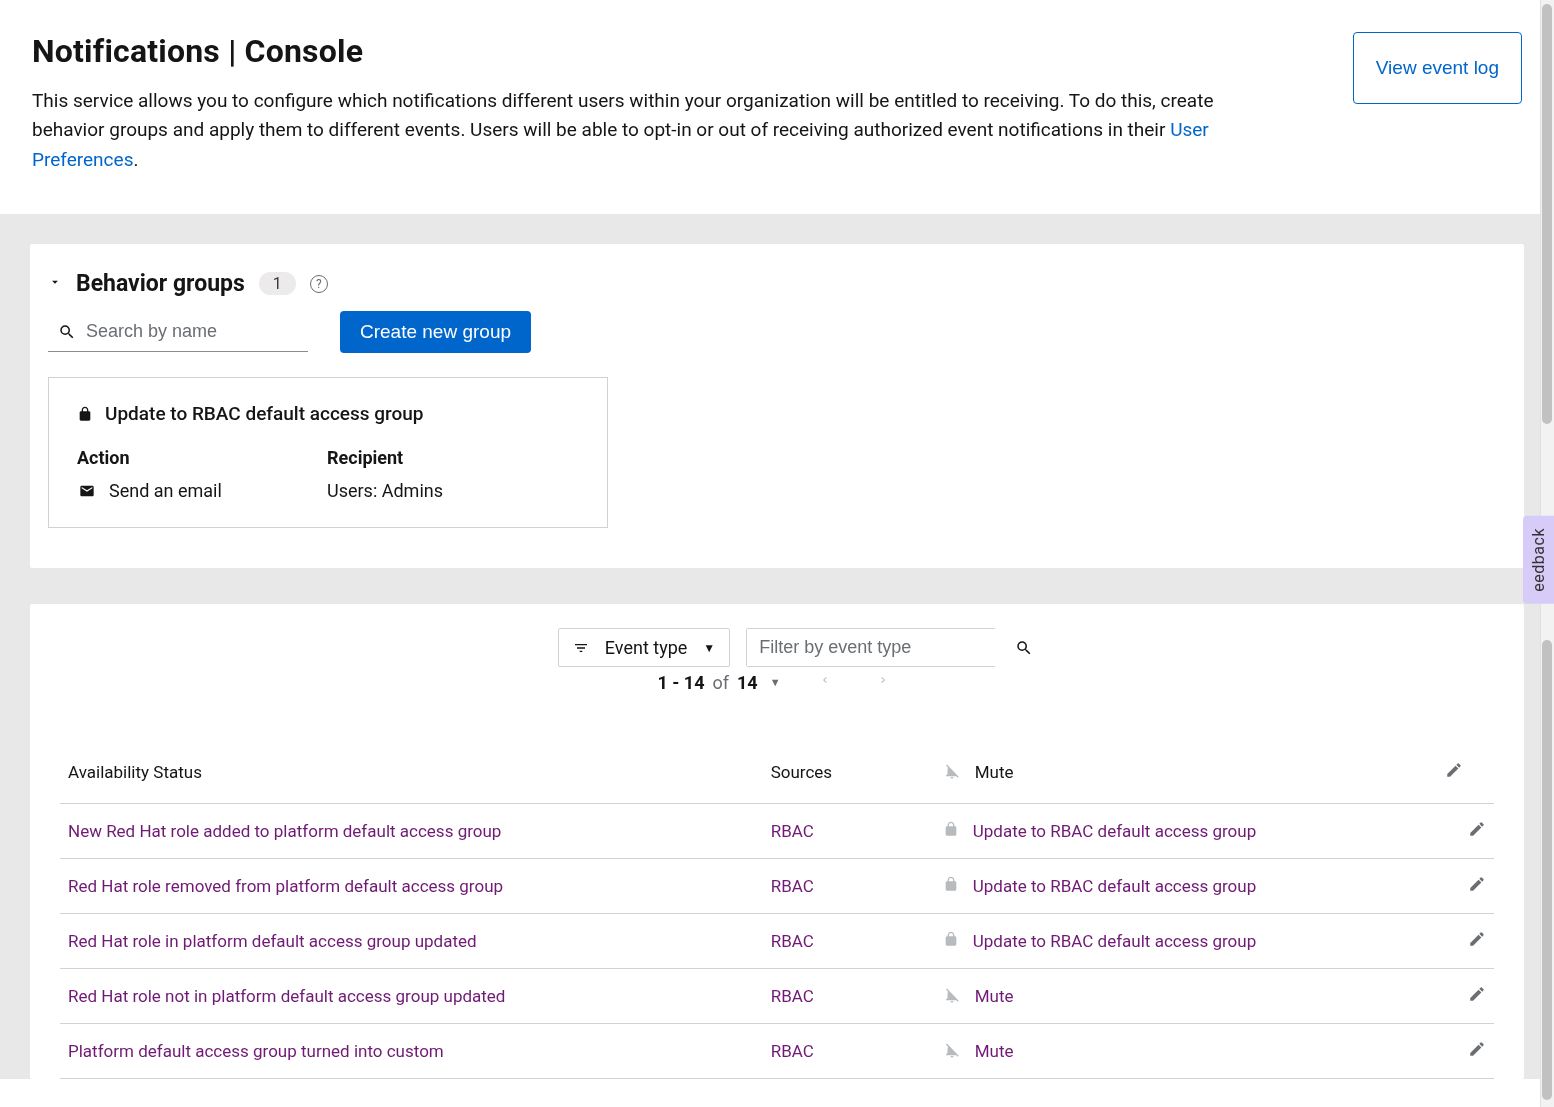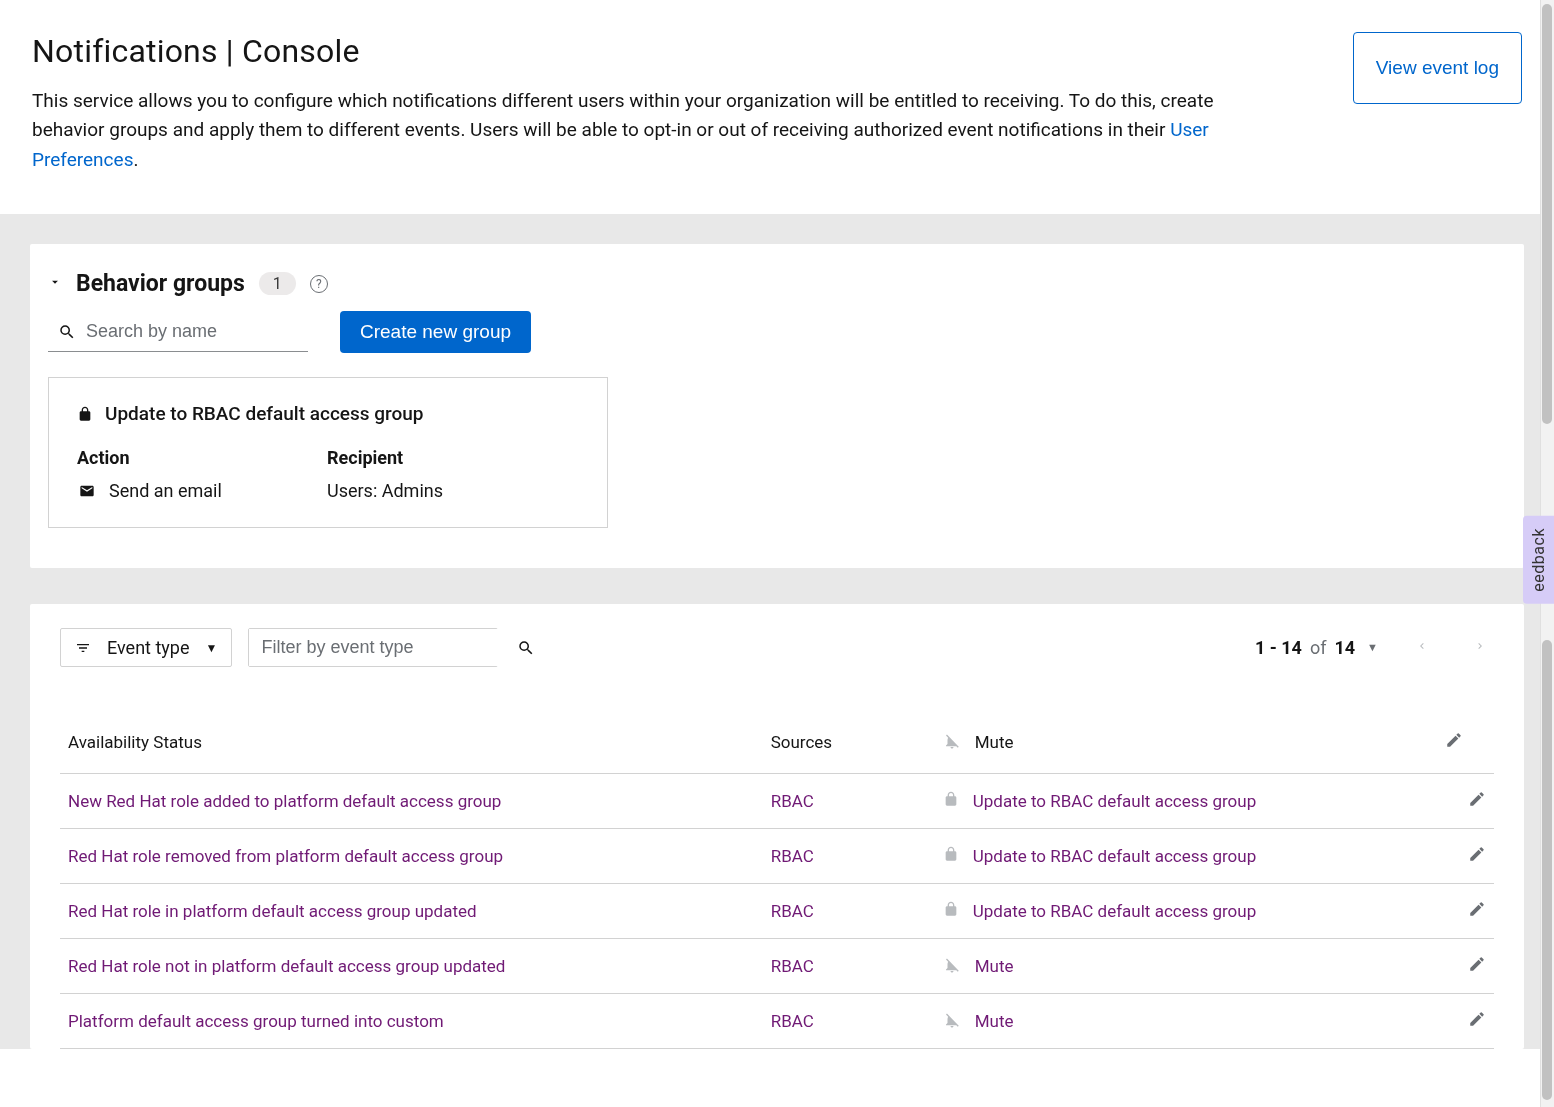--- a/index.html
+++ b/index.html
@@ -4,21 +4,21 @@
 <style>
   * { box-sizing: border-box; margin: 0; padding: 0; }
   html, body { font-family: -apple-system, BlinkMacSystemFont, "Segoe UI", Roboto, "Helvetica Neue", Arial, sans-serif; color:#151515; background:#fff; }
   body { width:1554px; height:1107px; overflow:hidden; position:relative; }
 
   
   .page { width:100%; height:100%; position:relative; }
 
   .header-region { padding:32px 32px 40px 32px; background:#fff; display:flex; justify-content:space-between; align-items:flex-start; }
   .title-block { max-width:1230px; }
-  .page-title { font-size:32px; font-weight:400; letter-spacing:0.2px; color:#151515; margin-bottom:16px; }
+  .page-title { font-size:32px; font-weight:700; letter-spacing:0.2px; color:#151515; margin-bottom:16px; }
   .page-desc { font-size:19px; line-height:1.55; color:#151515; }
   .page-desc a { color:#0066cc; text-decoration:none; }
   .btn-secondary { border:1px solid #0066cc; color:#0066cc; background:#fff; border-radius:4px; padding:24px 22px; font-size:19px; cursor:pointer; white-space:nowrap; margin-left:24px; flex-shrink:0; }
 
   .gray-region { background:#e8e8e8; padding:30px 30px 0 30px; }
   .card { background:#fff; border-radius:2px; }
 
   
   .bg-card { padding:26px 30px 40px 18px; }
   .section-header { display:flex; align-items:center; gap:14px; margin-bottom:14px; }
@@ -34,21 +34,21 @@
   .btn-primary { background:#0066cc; color:#fff; border:none; border-radius:4px; padding:10px 20px; font-size:19px; cursor:pointer; }
 
   .group-box { border:1px solid #d2d2d2; width:560px; padding:24px 28px 26px 28px; }
   .group-title-row { display:flex; align-items:center; gap:12px; font-size:19px; font-weight:500; margin-bottom:22px; }
   .group-grid { display:grid; grid-template-columns: 250px 1fr; row-gap:12px; font-size:18px; }
   .grid-head { font-weight:700; }
   .action-row { display:flex; align-items:center; gap:12px; }
 
   
   .events-card { margin-top:36px; padding:24px 30px 0 30px; }
-  .events-toolbar { display:flex; align-items:center; justify-content:space-between; margin-bottom:18px; }
+  .events-toolbar { display:flex; align-items:center; justify-content:space-between; margin-bottom:18px;flex-direction:column; }
   .tb-left { display:flex; align-items:center; gap:16px; }
   .dropdown { border:1px solid #d2d2d2; border-radius:2px; padding:8px 14px; display:flex; align-items:center; gap:16px; font-size:18px; cursor:pointer; }
   .dropdown .caret { font-size:12px; color:#151515; }
   .filter-wrap { position:relative; width:250px; border:1px solid #d2d2d2; border-radius:2px; display:flex; align-items:center; }
   .filter-input { flex:1; padding:8px 12px; border:none; font-size:18px; outline:none; }
   .filter-input::placeholder { color:#6a6e73; }
   .filter-search-btn { padding:0 12px; cursor:pointer; display:flex; align-items:center; }
   .tb-right { display:flex; align-items:center; gap:30px; font-size:18px; }
   .pag-text { display:flex; align-items:center; gap:8px; }
   .pag-text .of { color:#6a6e73; }

